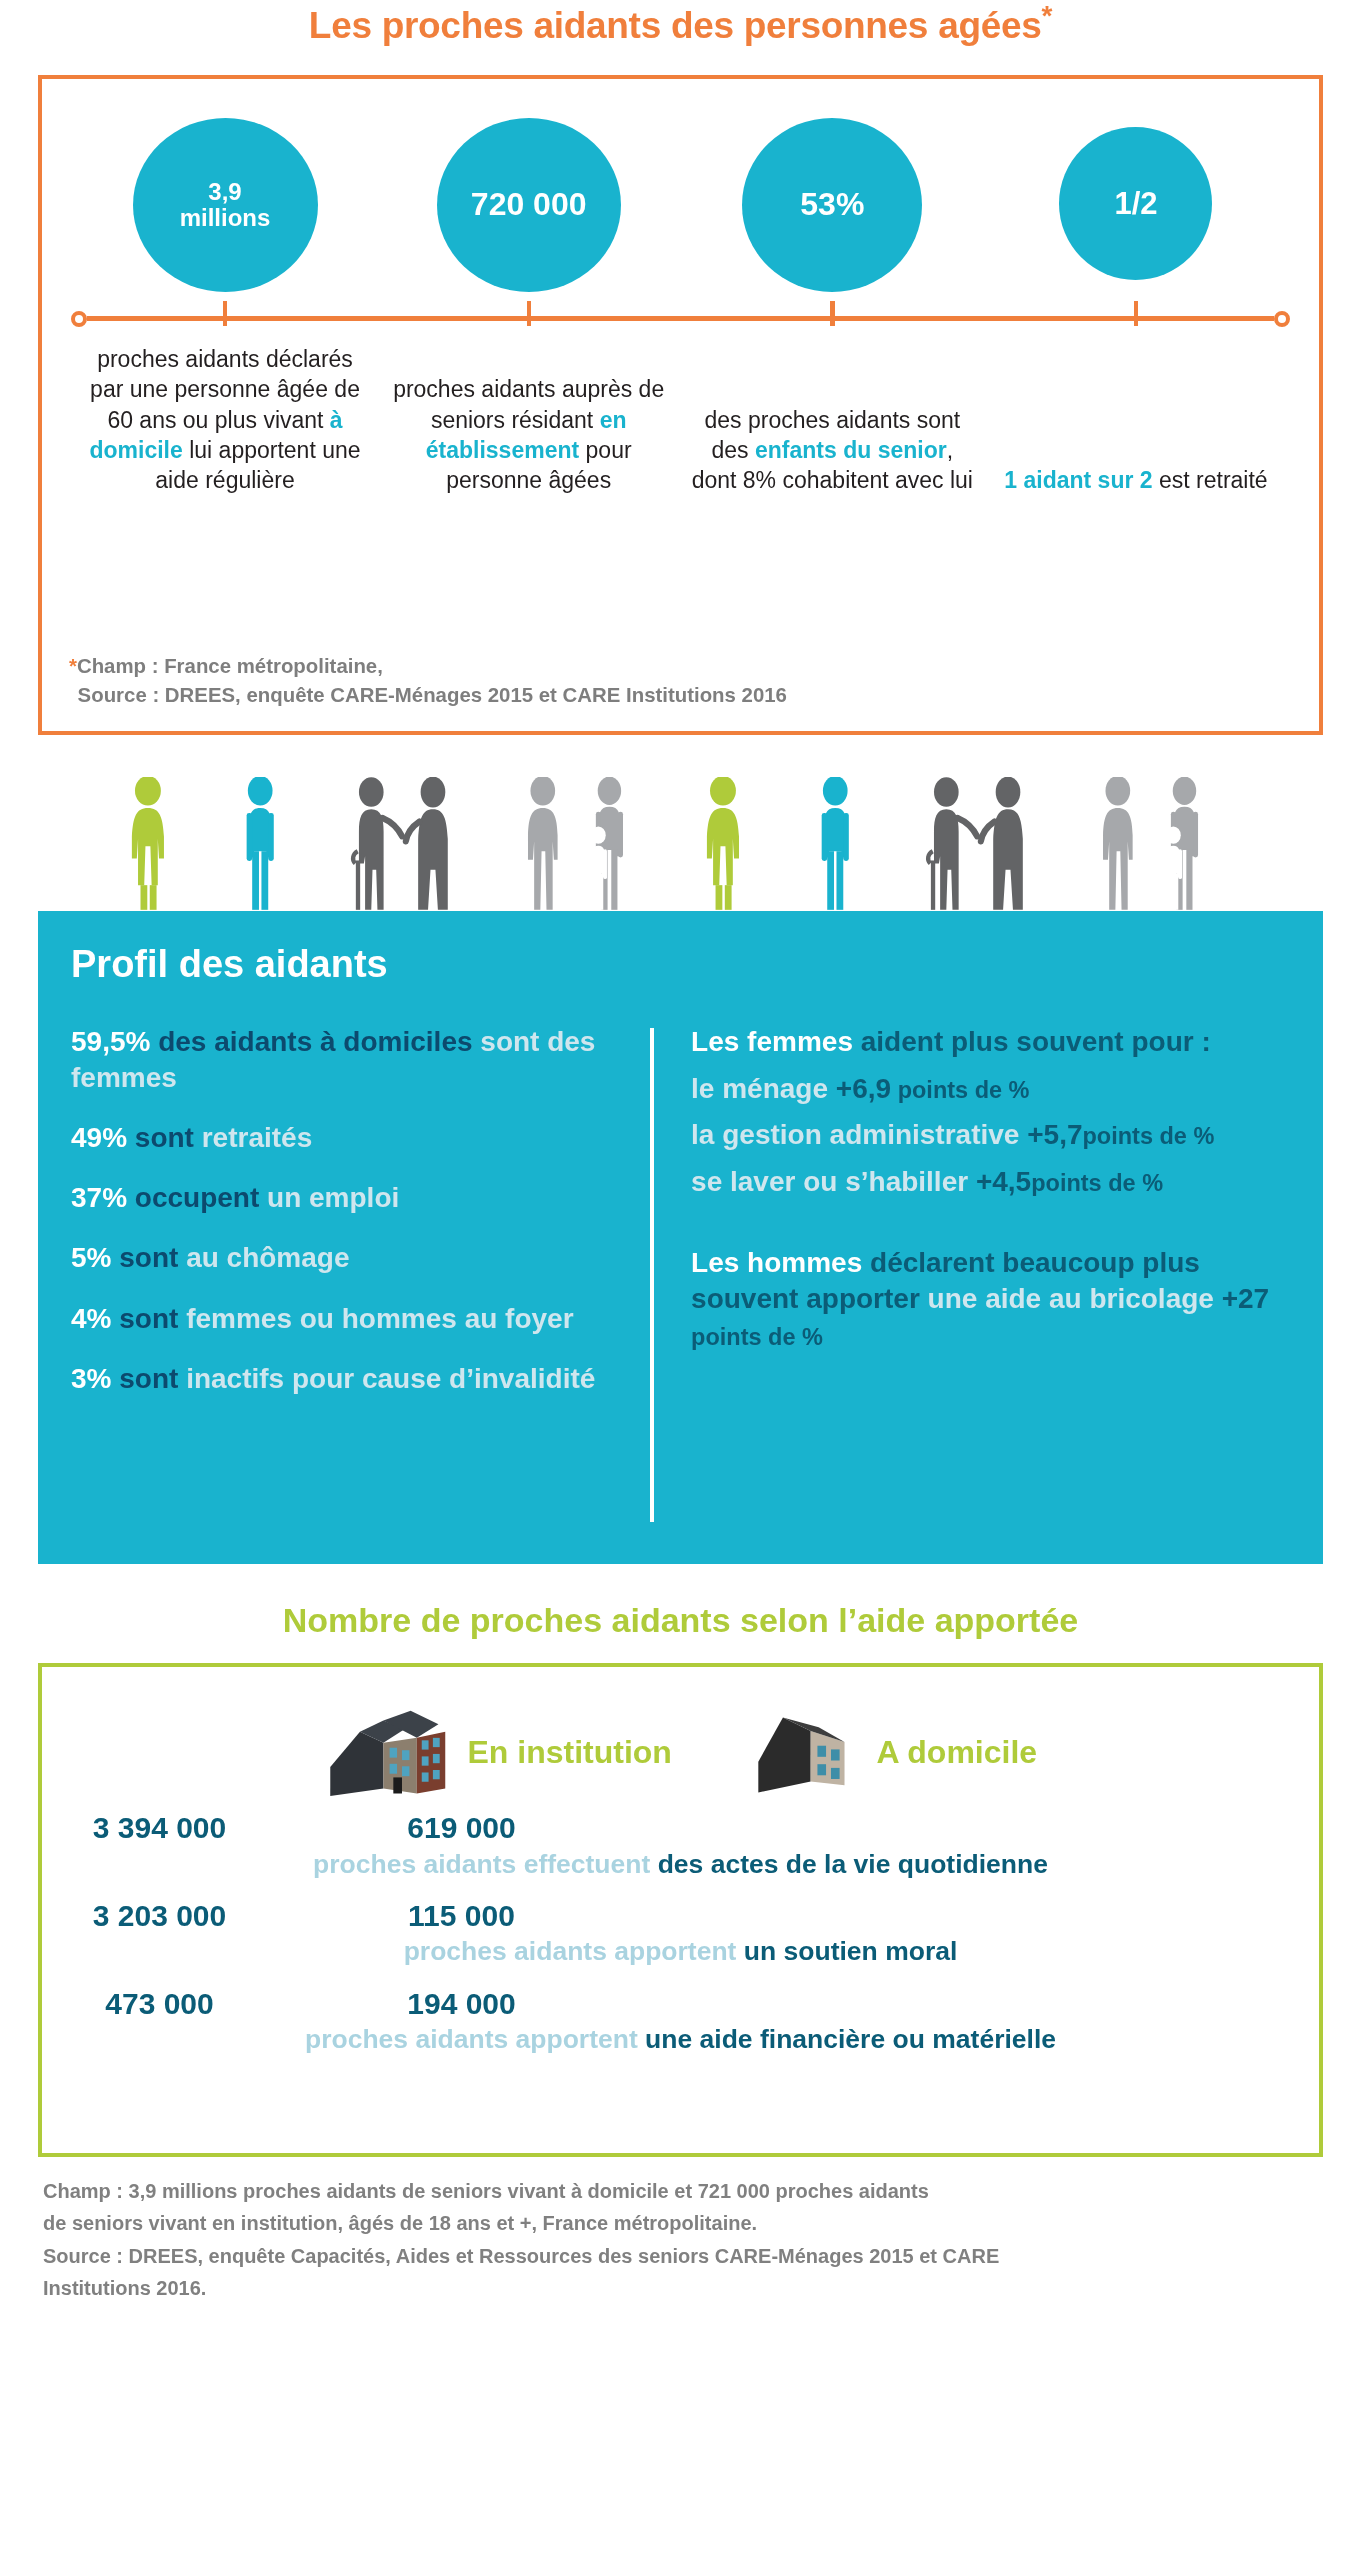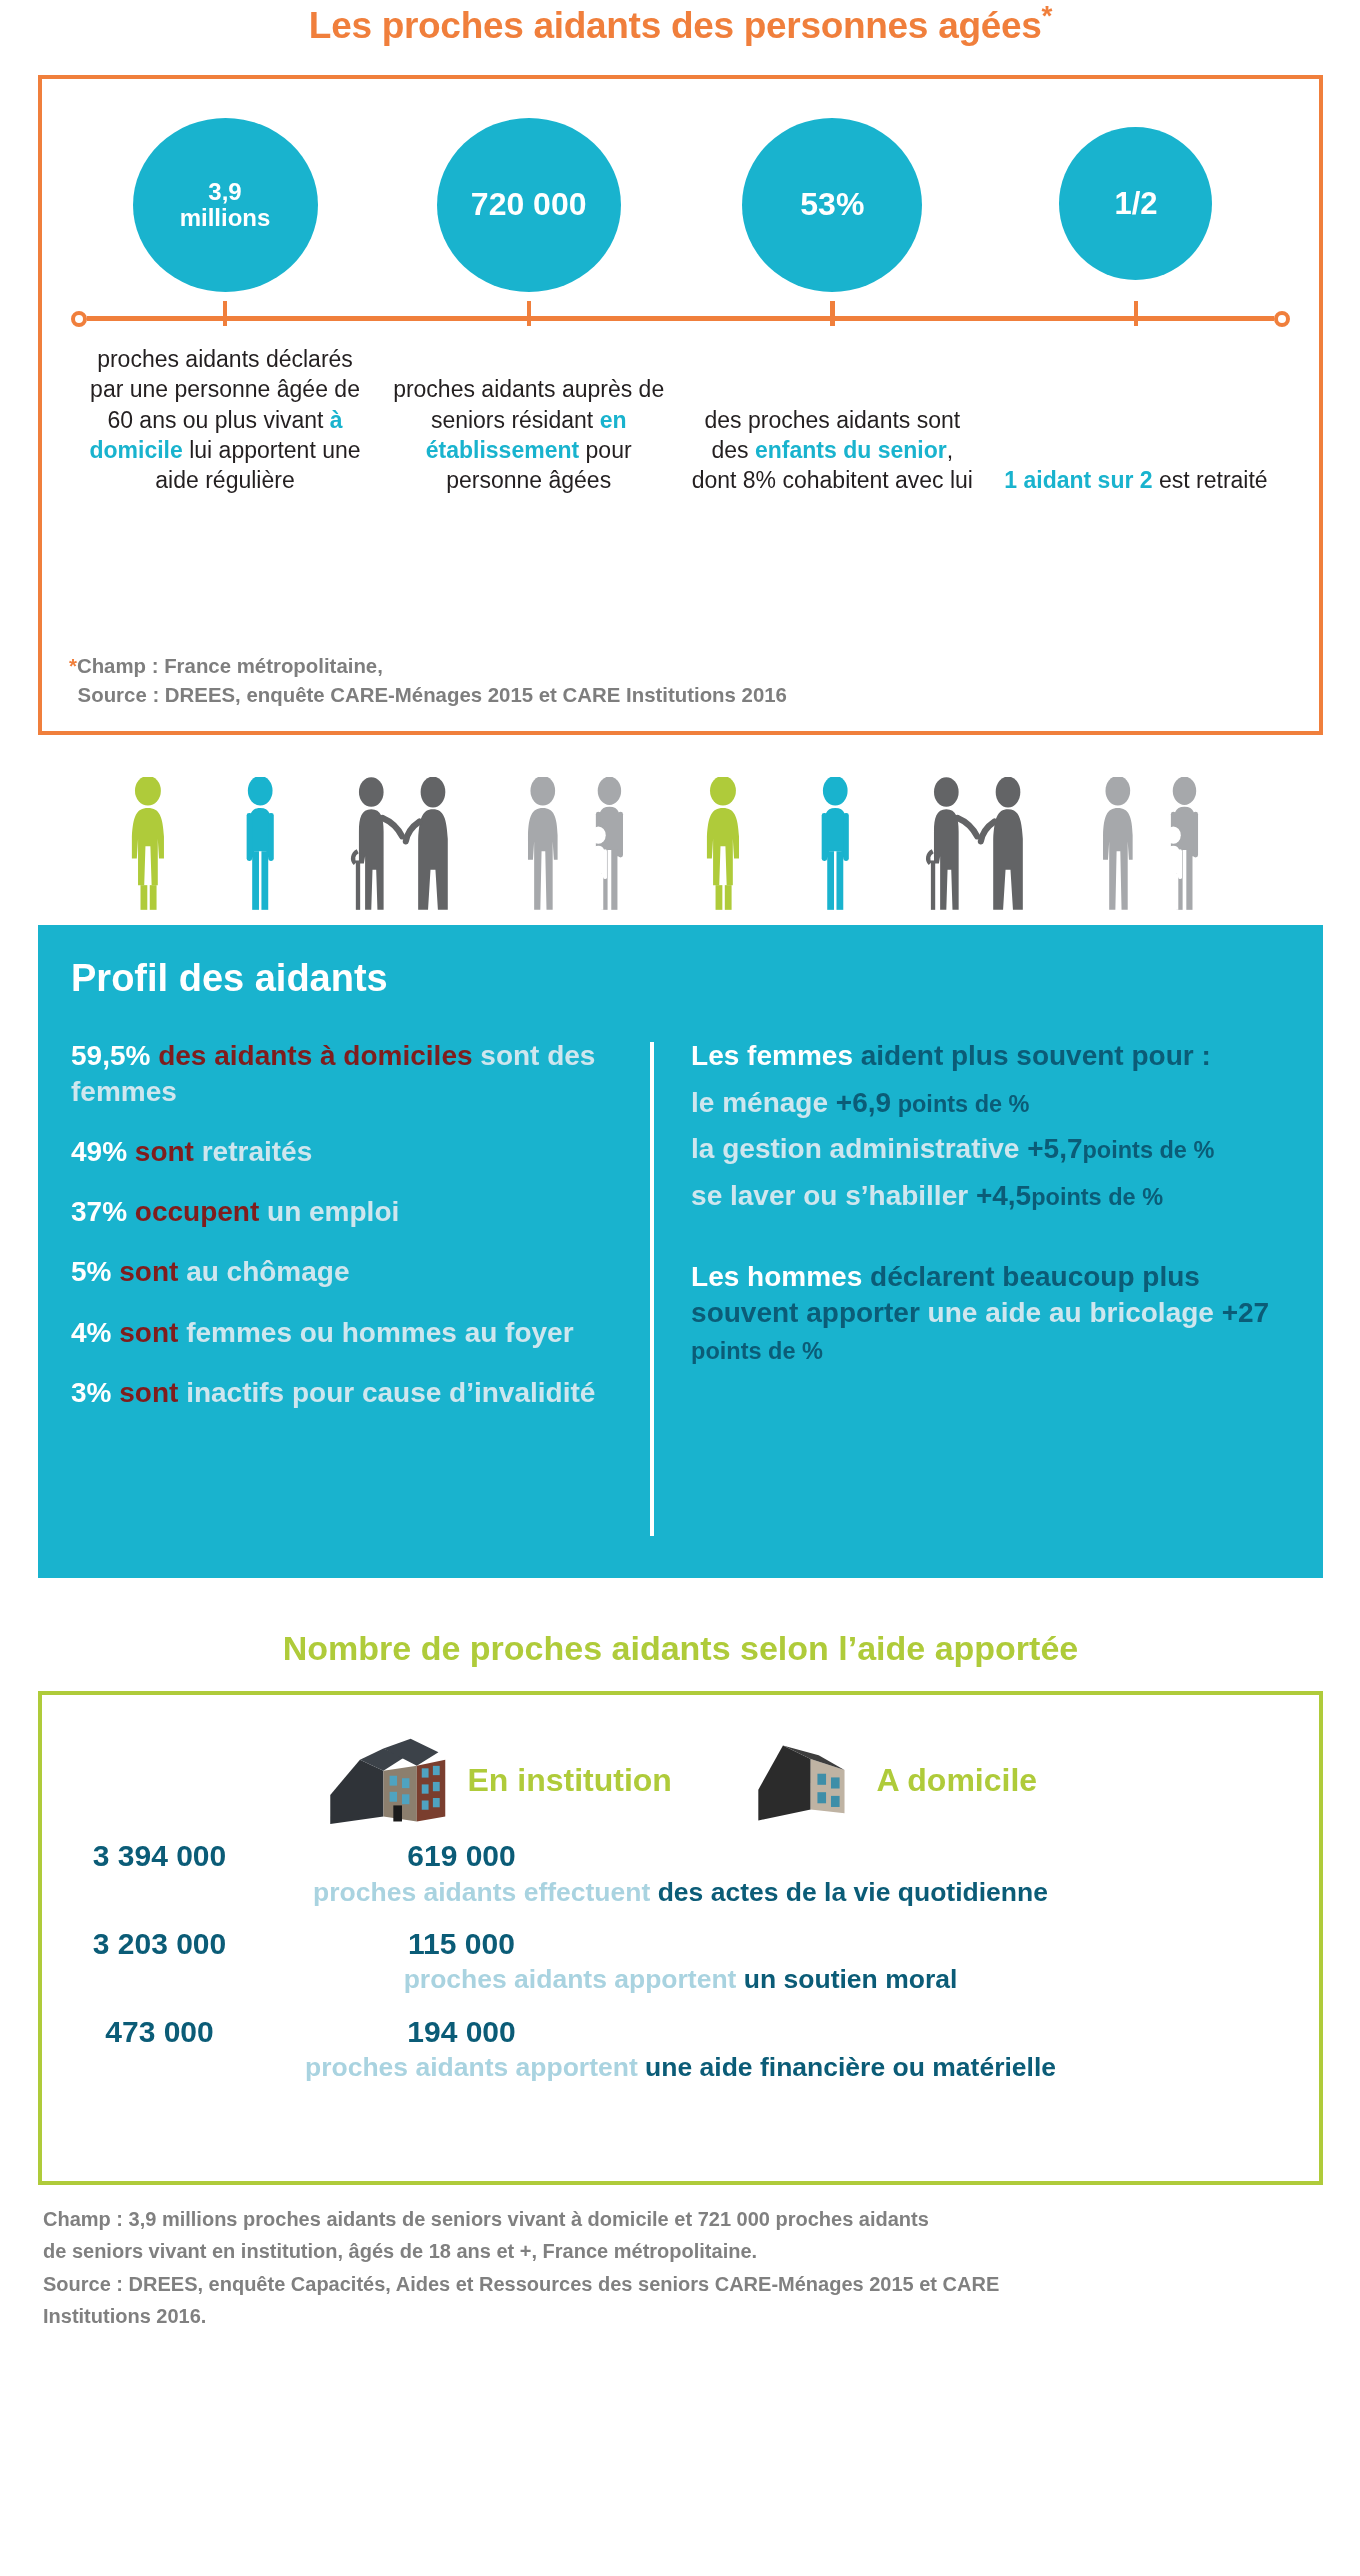--- a/index.html
+++ b/index.html
@@ -129,21 +129,21 @@
   .people-strip {
     margin-top: 42px;
     height: 133px;
     position: relative;
   }
   .people-svg { display:block; margin: 0 auto; }
 
   
   .teal-box {
     background: #19B3CE;
-    margin: 15px 38px;
+    margin: 1px 38px;
     padding: 32px 33px 38px 33px;
     position: relative;
     min-height: 642px;
   }
   .teal-title {
     color: #ffffff;
     font-size: 38px;
     font-weight: bold;
     margin-bottom: 38px;
   }
@@ -158,21 +158,21 @@
   }
   .col-right { flex: 1; padding-left: 3.7px; }
 
   .stat {
     font-size: 28px;
     font-weight: bold;
     line-height: 1.26;
     margin-bottom: 25px;
   }
   .stat .num { color: #ffffff; }
-  .stat .mid { color: #7f1d1d; }
+  .stat .mid { color: #0c4a6e; }
   .stat .tail { color: #CFE6EE; }
 
   .rp { font-size: 28px; font-weight: bold; line-height: 1.3; }
   .rp .w { color: #ffffff; }
   .rp .d { color: #0B5C77; }
   .rp .l { color: #CFE6EE; }
   .rp-block { margin-bottom: 10px; }
   .rp-gap { height: 35px; }
 
   

